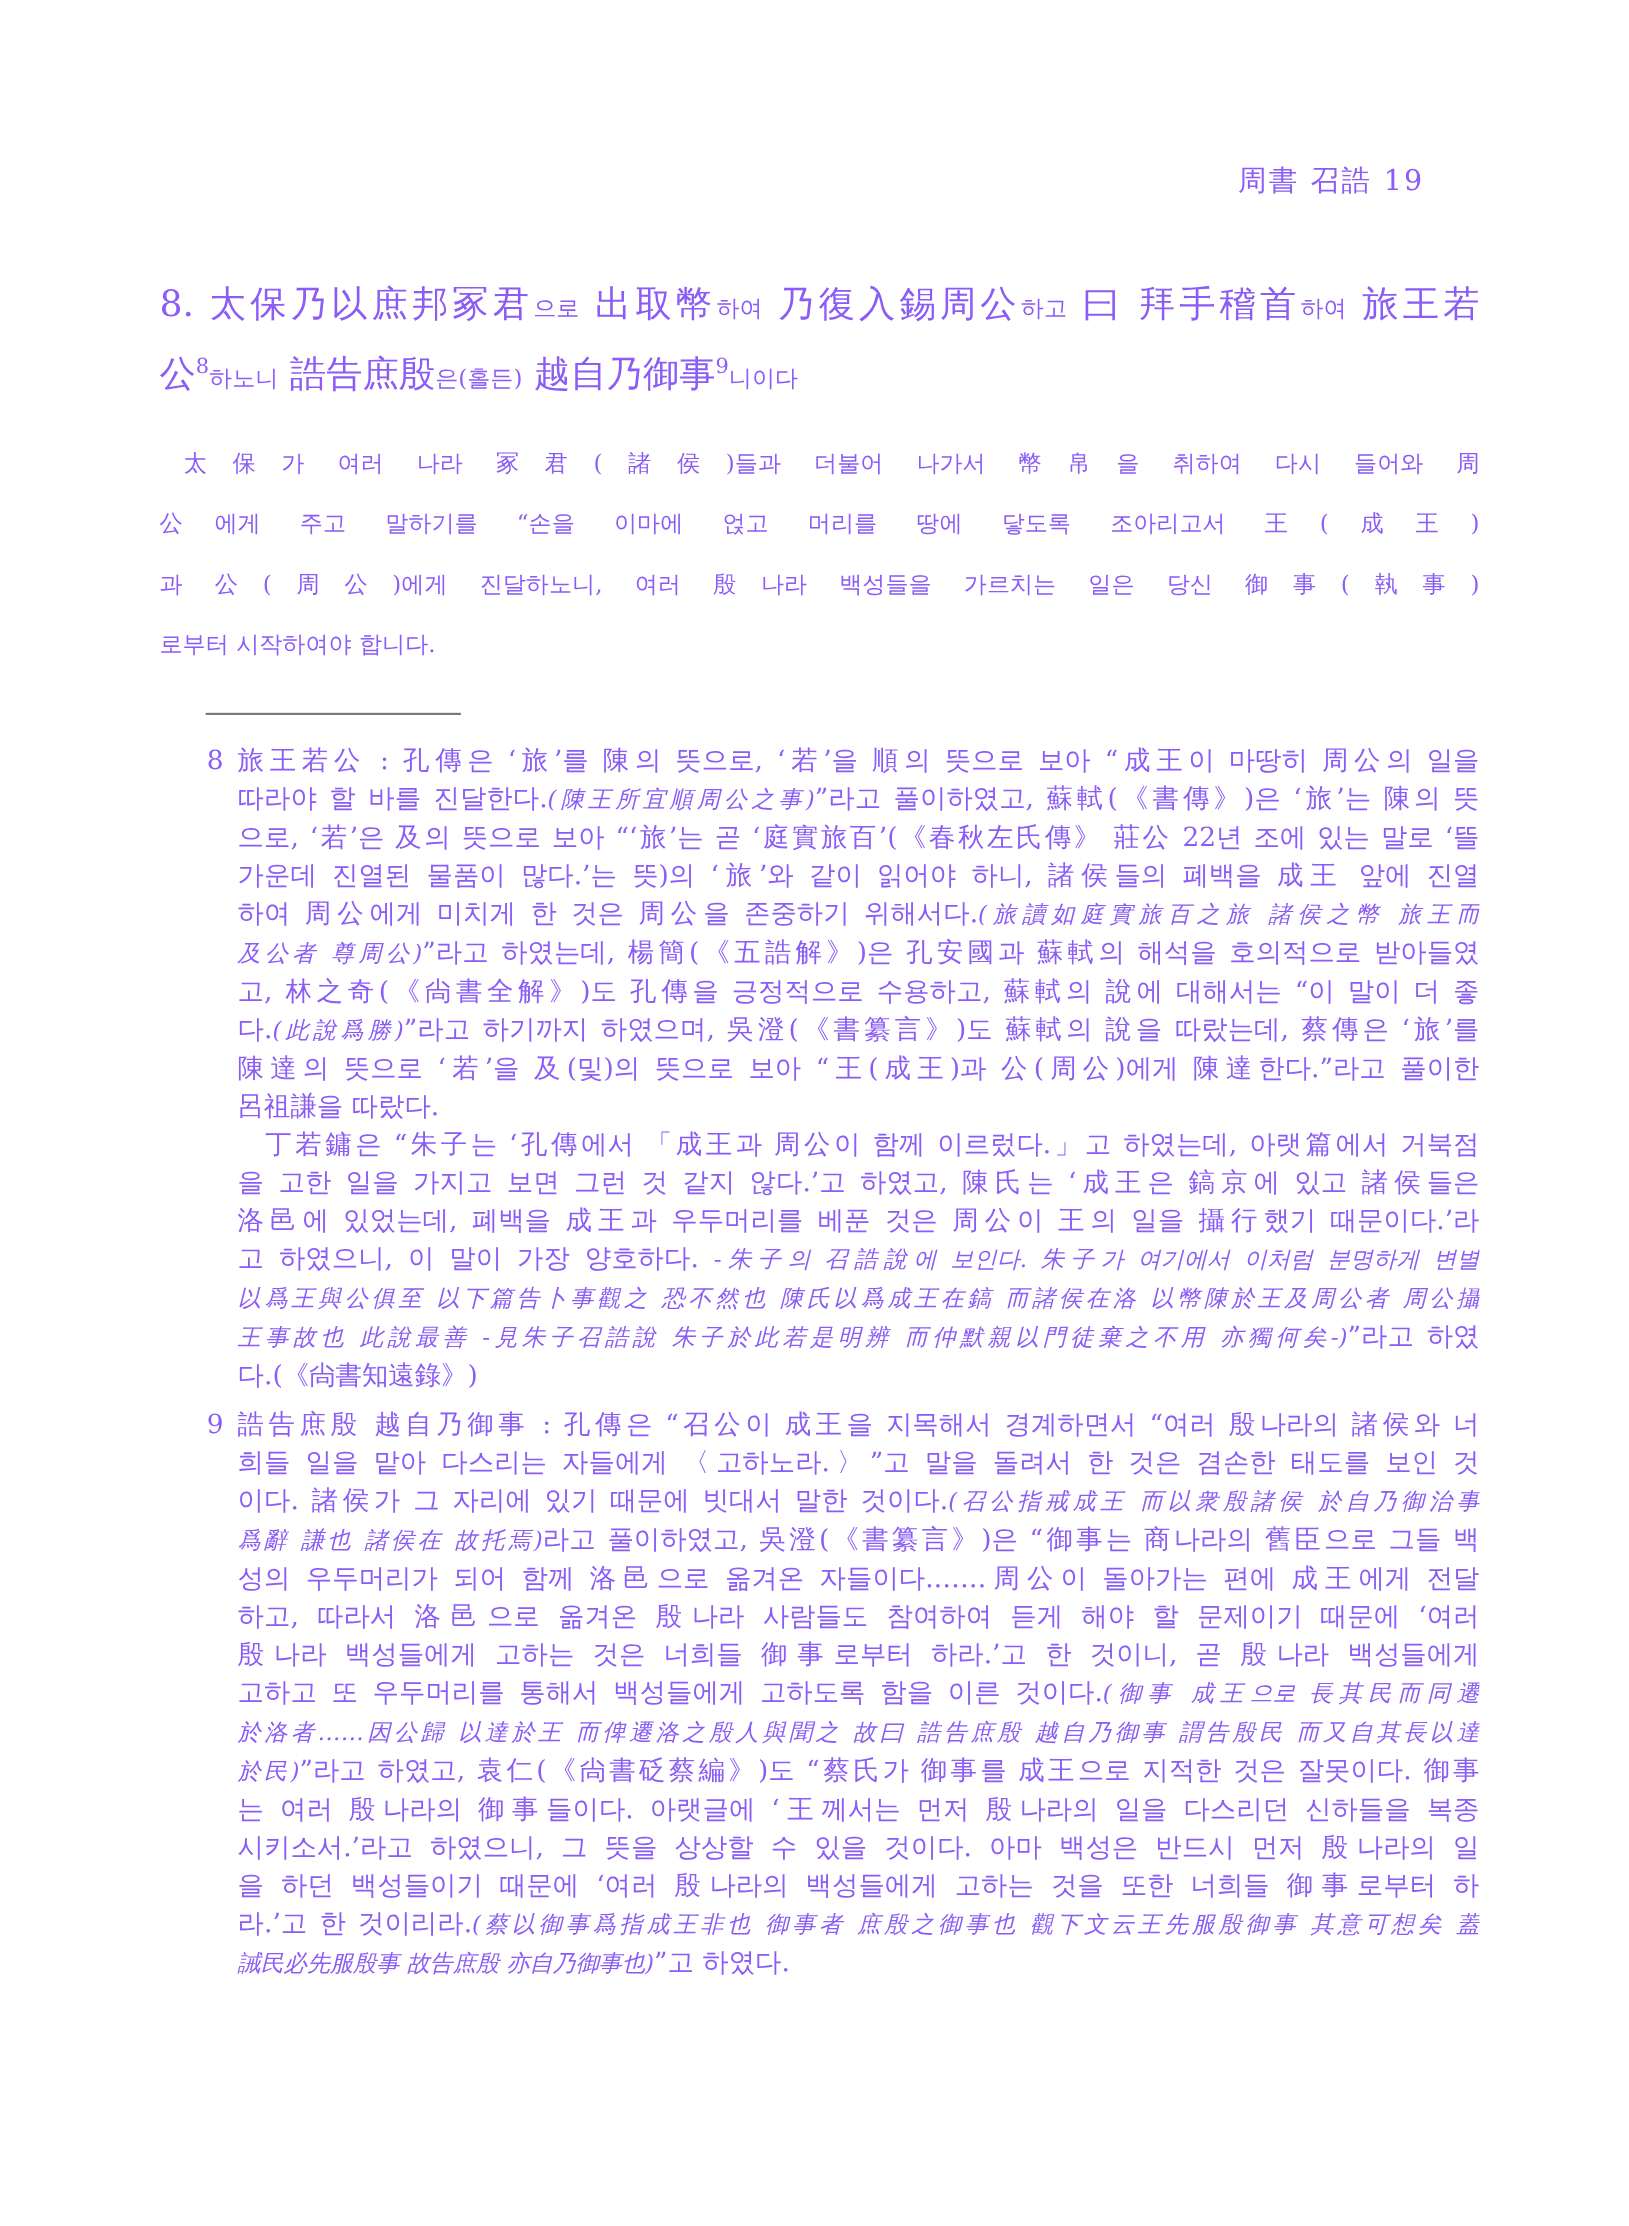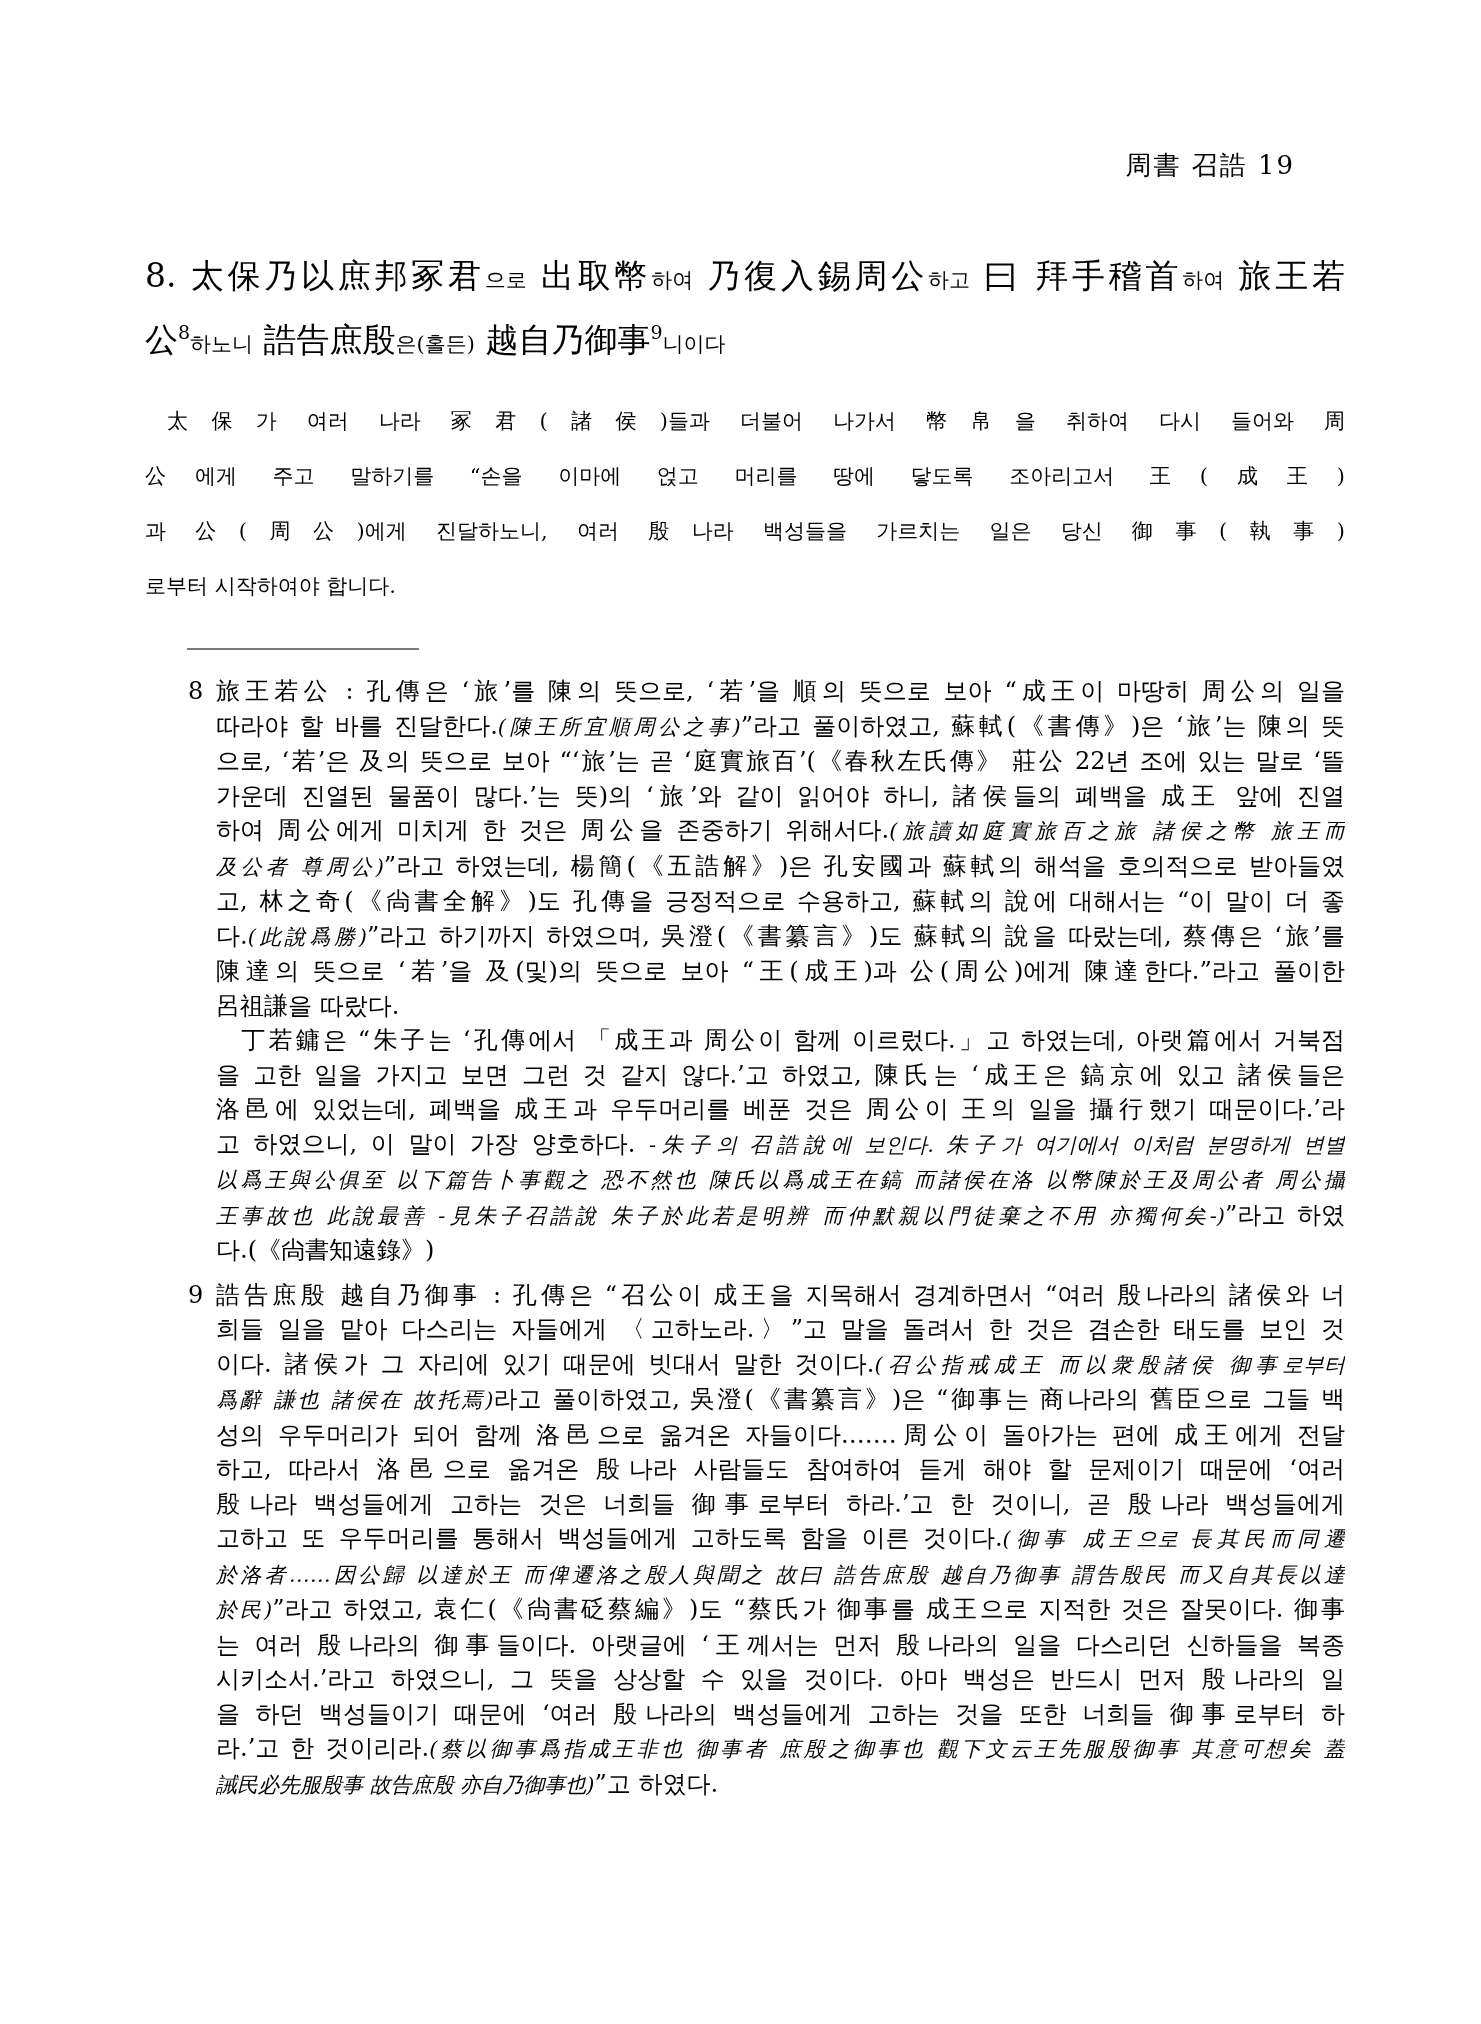--- a/index.html
+++ b/index.html
@@ -2,21 +2,21 @@
 <html><head>
 <meta charset="utf-8">
 <style>
   html,body{margin:0;padding:0;background:#ffffff;}
   .page{
     position:relative;
     width:1481px;height:2024px;
     box-sizing:border-box;
     padding:150px 136px 0 145px;
     background:#ffffff;
-    color:#000000;
+    color:#8b5cf6;
     font-family:"DejaVu Serif","Liberation Serif",serif;
     overflow:hidden;
   }
   .running-header{
     text-align:right;
     font-size:26px;
     line-height:30px;
     letter-spacing:2px;
     padding-right:50px;
   }
@@ -89,21 +89,21 @@
           <div class="tline"><span class="sm">以爲王與公俱至 以下篇告卜事觀之 恐不然也 陳氏以爲成王在鎬 而諸侯在洛 以幣陳於王及周公者 周公攝</span></div>
           <div class="tline"><span class="sm">王事故也 此說最善 -見朱子召誥說 朱子於此若是明辨 而仲默親以門徒棄之不用 亦獨何矣-)</span><span>”라고 하였</span></div>
           <div class="tline end"><span>다.(《尙書知遠錄》)</span></div>
         </div>
     </div>
     <div class="footnote">
       <div class="fn-num">9</div>
       <div class="fn-body">
           <div class="tline"><span>誥告庶殷 越自乃御事 : 孔傳은 “召公이 成王을 지목해서 경계하면서 “여러 殷나라의 諸侯와 너</span></div>
           <div class="tline"><span>희들 일을 맡아 다스리는 자들에게 〈고하노라.〉”고 말을 돌려서 한 것은 겸손한 태도를 보인 것</span></div>
-          <div class="tline"><span>이다. 諸侯가 그 자리에 있기 때문에 빗대서 말한 것이다.</span><span class="sm">(召公指戒成王 而以衆殷諸侯 御事로부터</span></div>
+          <div class="tline"><span>이다. 諸侯가 그 자리에 있기 때문에 빗대서 말한 것이다.</span><span class="sm">(召公指戒成王 而以衆殷諸侯 於自乃御治事</span></div>
           <div class="tline"><span class="sm">爲辭 謙也 諸侯在 故托焉)</span><span>라고 풀이하였고, 吳澄(《書纂言》)은 “御事는 商나라의 舊臣으로 그들 백</span></div>
           <div class="tline"><span>성의 우두머리가 되어 함께 洛邑으로 옮겨온 자들이다.……周公이 돌아가는 편에 成王에게 전달</span></div>
           <div class="tline"><span>하고, 따라서 洛邑으로 옮겨온 殷나라 사람들도 참여하여 듣게 해야 할 문제이기 때문에 ‘여러</span></div>
           <div class="tline"><span>殷나라 백성들에게 고하는 것은 너희들 御事로부터 하라.’고 한 것이니, 곧 殷나라 백성들에게</span></div>
           <div class="tline"><span>고하고 또 우두머리를 통해서 백성들에게 고하도록 함을 이른 것이다.</span><span class="sm">(御事 成王으로 長其民而同遷</span></div>
           <div class="tline"><span class="sm">於洛者……因公歸 以達於王 而俾遷洛之殷人與聞之 故曰 誥告庶殷 越自乃御事 謂告殷民 而又自其長以達</span></div>
           <div class="tline"><span class="sm">於民)</span><span>”라고 하였고, 袁仁(《尙書砭蔡編》)도 “蔡氏가 御事를 成王으로 지적한 것은 잘못이다. 御事</span></div>
           <div class="tline"><span>는 여러 殷나라의 御事들이다. 아랫글에 ‘王께서는 먼저 殷나라의 일을 다스리던 신하들을 복종</span></div>
           <div class="tline"><span>시키소서.’라고 하였으니, 그 뜻을 상상할 수 있을 것이다. 아마 백성은 반드시 먼저 殷나라의 일</span></div>
           <div class="tline"><span>을 하던 백성들이기 때문에 ‘여러 殷나라의 백성들에게 고하는 것을 또한 너희들 御事로부터 하</span></div>

